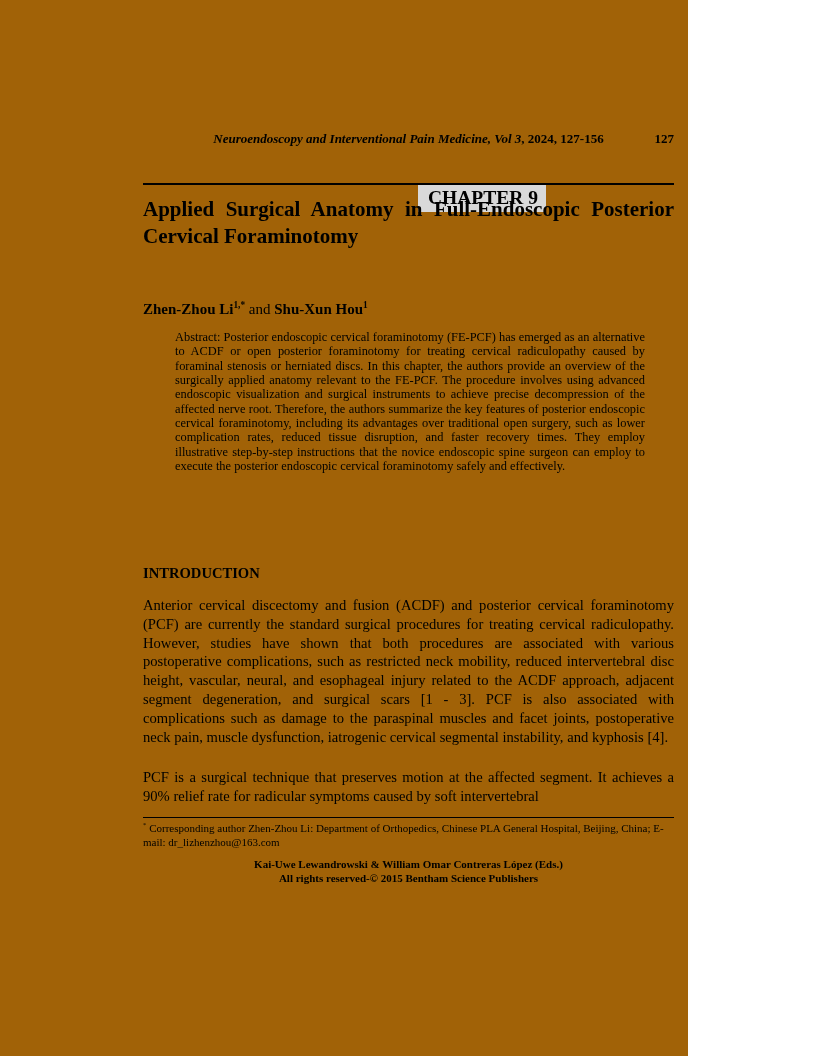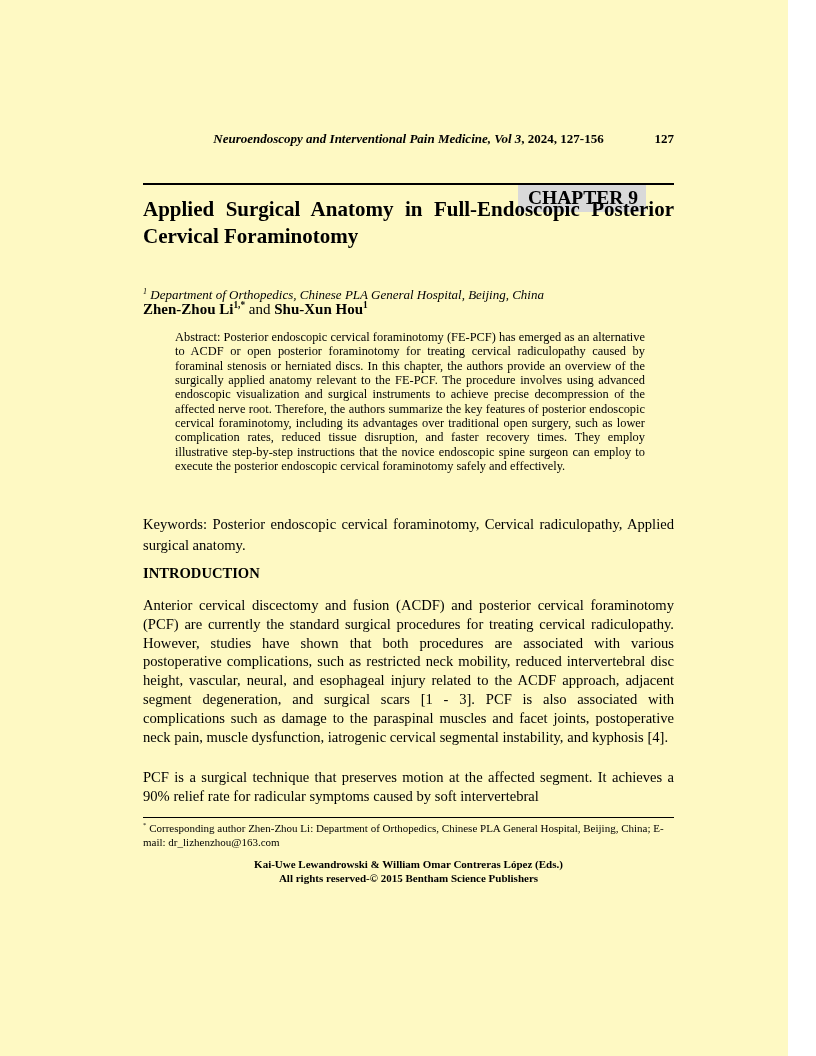--- a/index.html
+++ b/index.html
@@ -3,21 +3,21 @@
 <meta charset="utf-8">
 <style>
   * { margin: 0; padding: 0; box-sizing: border-box; }
   html, body { background: #ffffff; }
   body {
     width: 816px; height: 1056px;
     font-family: "Liberation Serif", "DejaVu Serif", serif;
     color: #000000;
     position: relative;
   }
-  .page { position: relative; width: 788px; height: 1056px; background: #fef9c3; overflow: hidden; }
+  .page { position: relative; width: 688px; height: 1056px; background: #a16207; overflow: hidden; }
   .col { position: absolute; left: 143px; width: 531px; }
 
   .header-row { top: 131px; height: 18px; font-size: 13px; font-weight: bold; }
   .journal { position: absolute; left: 0; right: 0; text-align: center; white-space: nowrap; }
   .pageno { position: absolute; right: 0; top: 0; }
   .it { font-style: italic; }
   .b { font-weight: normal; }
 
   .chapter-badge {
     position: absolute; top: 156px; right: 142px;
@@ -61,25 +61,23 @@
     <span class="pageno">127</span>
   </div>
 
   <div class="chapter-badge">CHAPTER 9</div>
   <div class="header-rule"></div>
 
   <h1 class="col title">Applied Surgical Anatomy in Full-Endoscopic Posterior Cervical Foraminotomy</h1>
 
   <p class="col authors"><span>Zhen-Zhou Li</span><sup>1,*</sup><span class="reg"> and </span><span>Shu-Xun Hou</span><sup>1</sup></p>
 
-  <p class="col affiliation"><sup>1</sup><span> Department of Orthopedics, Chinese PLA General Hospital, Beijing, China</span></p>
 
   <p class="abstract"><span class="b">Abstract:</span><span> Posterior endoscopic cervical foraminotomy (FE-PCF) has emerged as an alternative to ACDF or open posterior foraminotomy for treating cervical radiculopathy caused by foraminal stenosis or herniated discs. In this chapter, the authors provide an overview of the surgically applied anatomy relevant to the FE-PCF. The procedure involves using advanced endoscopic visualization and surgical instruments to achieve precise decompression of the affected nerve root. Therefore, the authors summarize the key features of posterior endoscopic cervical foraminotomy, including its advantages over traditional open surgery, such as lower complication rates, reduced tissue disruption, and faster recovery times. They employ illustrative step-by-step instructions that the novice endoscopic spine surgeon can employ to execute the posterior endoscopic cervical foraminotomy safely and effectively.</span></p>
 
-  <p class="col keywords"><span class="b">Keywords:</span><span> Posterior endoscopic cervical foraminotomy, Cervical radiculopathy, Applied surgical anatomy.</span></p>
 
   <h2 class="col intro-heading">INTRODUCTION</h2>
 
   <p class="col body-para para1">Anterior cervical discectomy and fusion (ACDF) and posterior cervical foraminotomy (PCF) are currently the standard surgical procedures for treating cervical radiculopathy. However, studies have shown that both procedures are associated with various postoperative complications, such as restricted neck mobility, reduced intervertebral disc height, vascular, neural, and esophageal injury related to the ACDF approach, adjacent segment degeneration, and surgical scars [1 - 3]. PCF is also associated with complications such as damage to the paraspinal muscles and facet joints, postoperative neck pain, muscle dysfunction, iatrogenic cervical segmental instability, and kyphosis [4].</p>
 
   <p class="col body-para para2">PCF is a surgical technique that preserves motion at the affected segment. It achieves a 90% relief rate for radicular symptoms caused by soft intervertebral</p>
 
   <div class="footnote-rule"></div>
 
   <p class="col footnote"><sup class="b">*</sup><span class="b"> Corresponding author Zhen-Zhou Li:</span><span>  Department of Orthopedics, Chinese PLA General Hospital, Beijing, China; E-mail: dr_lizhenzhou@163.com</span></p>

